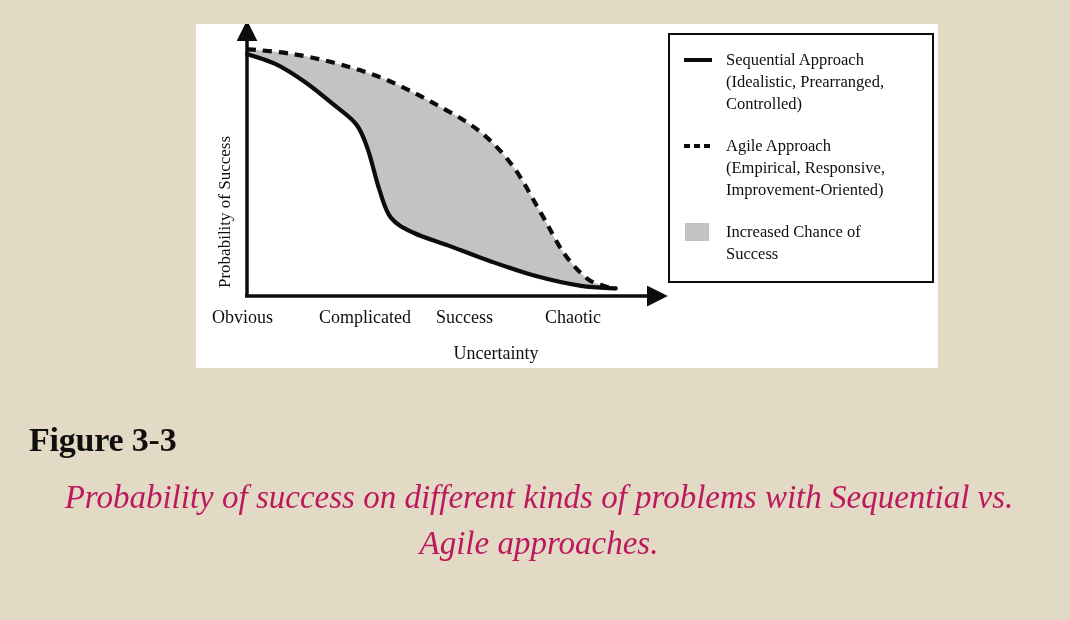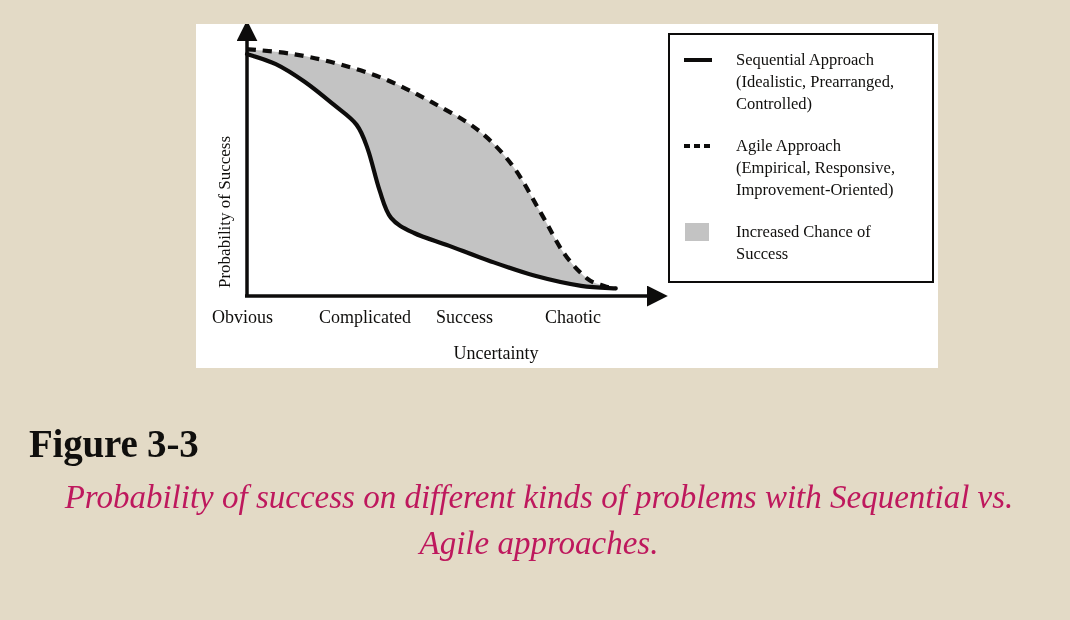--- a/index.html
+++ b/index.html
@@ -83,21 +83,20 @@
     background: #ffffff;
     box-sizing: border-box;
   }
 
   .legend-entry {
     position: absolute;
     display: flex;
     align-items: flex-start;
     left: 12px;
     width: 244px;
-    gap: 10px;
   }
 
   .legend-entry.e0 { top: 14px; }
   .legend-entry.e1 { top: 100px; }
   .legend-entry.e2 { top: 186px; }
 
   .legend-marker {
     width: 38px;
     min-width: 38px;
     height: 22px;
@@ -141,21 +140,21 @@
     font-size: 16.5px;
     line-height: 1.32;
     color: #100f0d;
   }
 
   
   .caption-title {
     position: absolute;
     left: 29px;
     top: 421px;
-    font-size: 39px;
+    font-size: 34px;
     font-weight: bold;
     color: #100f0d;
     letter-spacing: -0.2px;
     font-family: "Liberation Serif", "DejaVu Serif", serif;
   }
 
   .caption-body {
     position: absolute;
     left: 29px;
     top: 475px;

